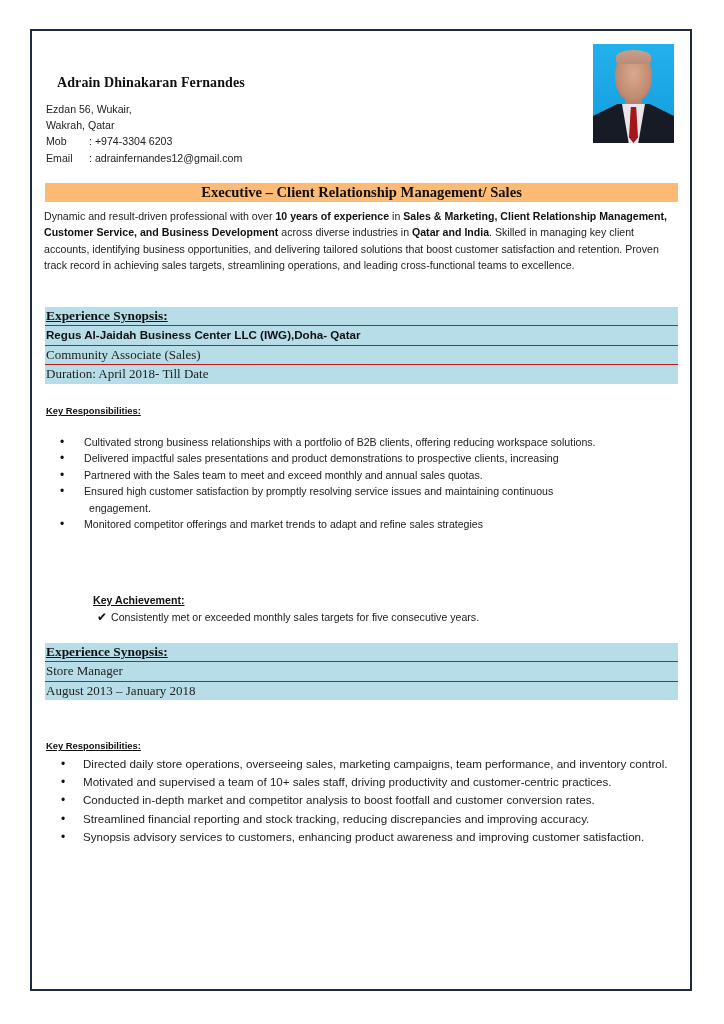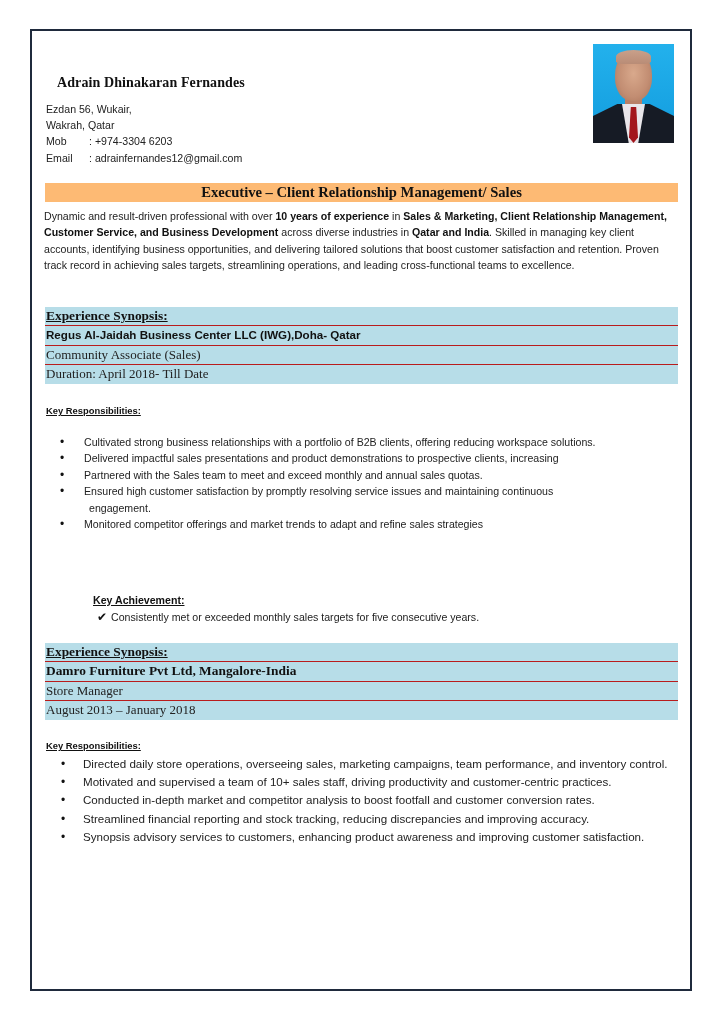--- a/index.html
+++ b/index.html
@@ -91,21 +91,20 @@
   <li><span>Partnered with the Sales team to meet and exceed monthly and annual sales quotas.</span></li>
   <li><span>Ensured high customer satisfaction by promptly resolving service issues and maintaining continuous</span><span class="cont">engagement.</span></li>
   <li><span>Monitored competitor offerings and market trends to adapt and refine sales strategies</span></li>
 </ul>
 
 <div class="ach-heading">Key Achievement:</div>
 <div class="ach-item"><span class="check">✔</span><span>Consistently met or exceeded monthly sales targets for five consecutive years.</span></div>
 
 <div class="exp-band" style="top:643px;">
   <div class="row hdr">Experience Synopsis:</div>
-  <div class="row co2">Damro Furniture Pvt Ltd, Mangalore-India</div>
   <div class="row plain">Store Manager</div>
   <div class="row plain">August 2013 – January 2018</div>
 </div>
 
 <div class="kr-heading" style="top:740px;">Key Responsibilities:</div>
 
 <ul class="bullets2">
   <li class="wrap">Directed daily store operations, overseeing sales, marketing campaigns, team performance, and inventory control.</li>
   <li class="wrap">Motivated and supervised a team of 10+ sales staff, driving productivity and customer-centric practices.</li>
   <li class="wrap">Conducted in-depth market and competitor analysis to boost footfall and customer conversion rates.</li>

